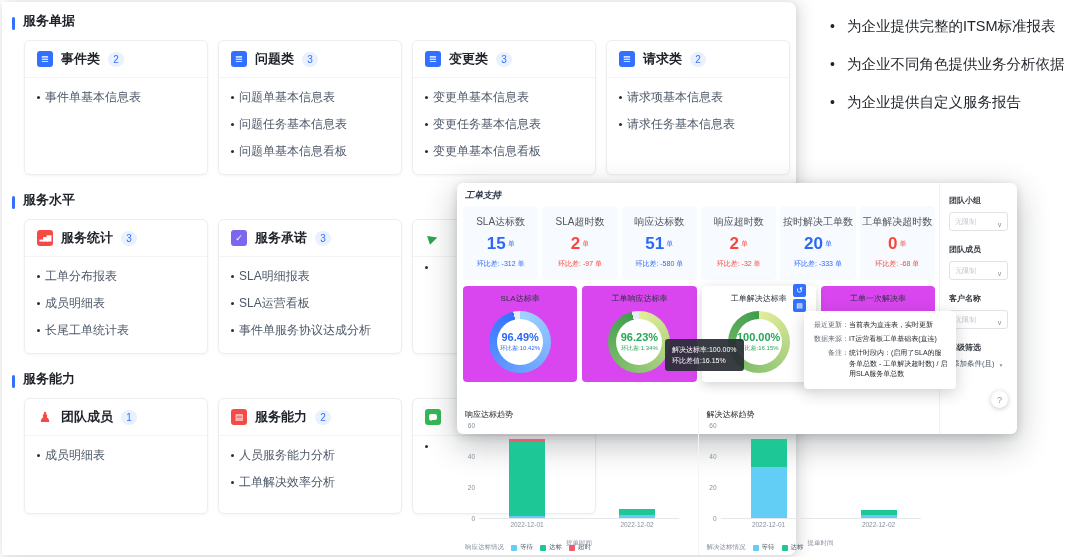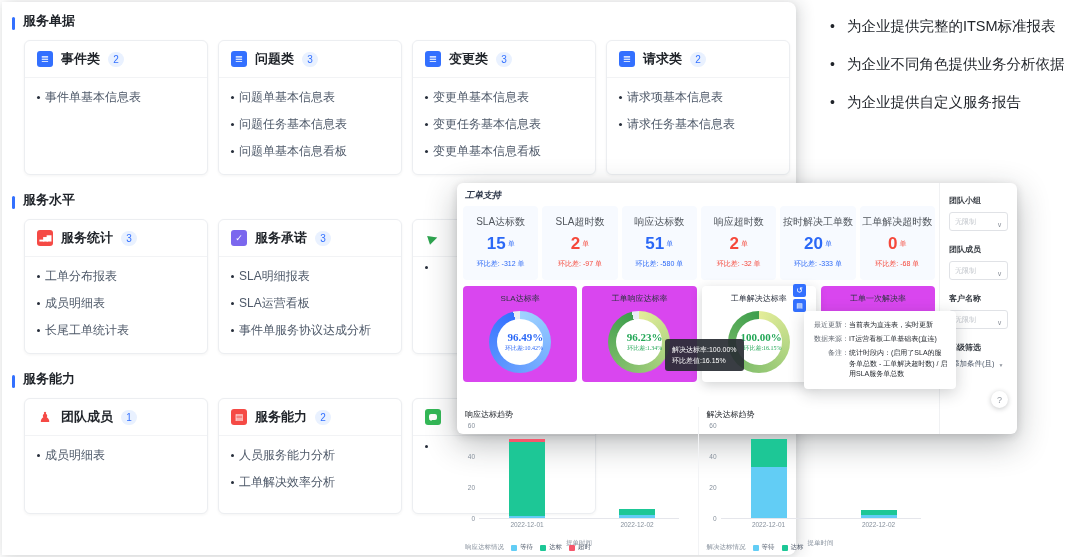--- a/index.html
+++ b/index.html
@@ -63,21 +63,21 @@
   .kpi-delta{margin-top:7px;font-size:7px;}
   .kpi.blue .kpi-val,.kpi.blue .kpi-delta{color:#2b68f6;}
   .kpi.red .kpi-val,.kpi.red .kpi-delta{color:#f5483b;}
 
   .gauges{position:absolute;left:6px;top:103px;width:472px;display:flex;gap:5px;}
   .gauge{flex:1;height:96px;background:#d946ef;border-radius:4px;text-align:center;padding-top:7px;box-sizing:border-box;}
   .gauge.elevated{background:#fff;box-shadow:0 3px 12px rgba(31,35,41,.20);position:relative;z-index:3;}
   .gauge-label{font-size:8px;color:#2f3542;}
   .donut{width:62px;height:62px;border-radius:50%;margin:7px auto 0;position:relative;}
   .donut-in{position:absolute;left:8px;top:8px;right:8px;bottom:8px;background:#fff;border-radius:50%;
-    display:flex;flex-direction:column;align-items:flex-end;justify-content:center;font-family:Liberation Serif, serif;}
+    display:flex;flex-direction:column;align-items:center;justify-content:center;}
   .donut-val{font-size:11px;font-weight:700;}
   .donut-delta{font-size:6px;margin-top:1px;}
   .gauge.blue .donut-val,.gauge.blue .donut-delta{color:#2b68f6;}
   .gauge.green .donut-val,.gauge.green .donut-delta{color:#23a757;}
 
   .mini-btns{position:absolute;left:336px;top:101px;display:flex;flex-direction:column;gap:2px;z-index:5;}
   .mini-btn{width:13px;height:13px;border-radius:2px;background:#3370ff;color:#fff;border:none;padding:0;
     display:flex;align-items:center;justify-content:center;cursor:pointer;}
   .mini-btn.refresh::before{content:"↺";font-size:8px;}
   .mini-btn.table::before{content:"▤";font-size:7px;}

